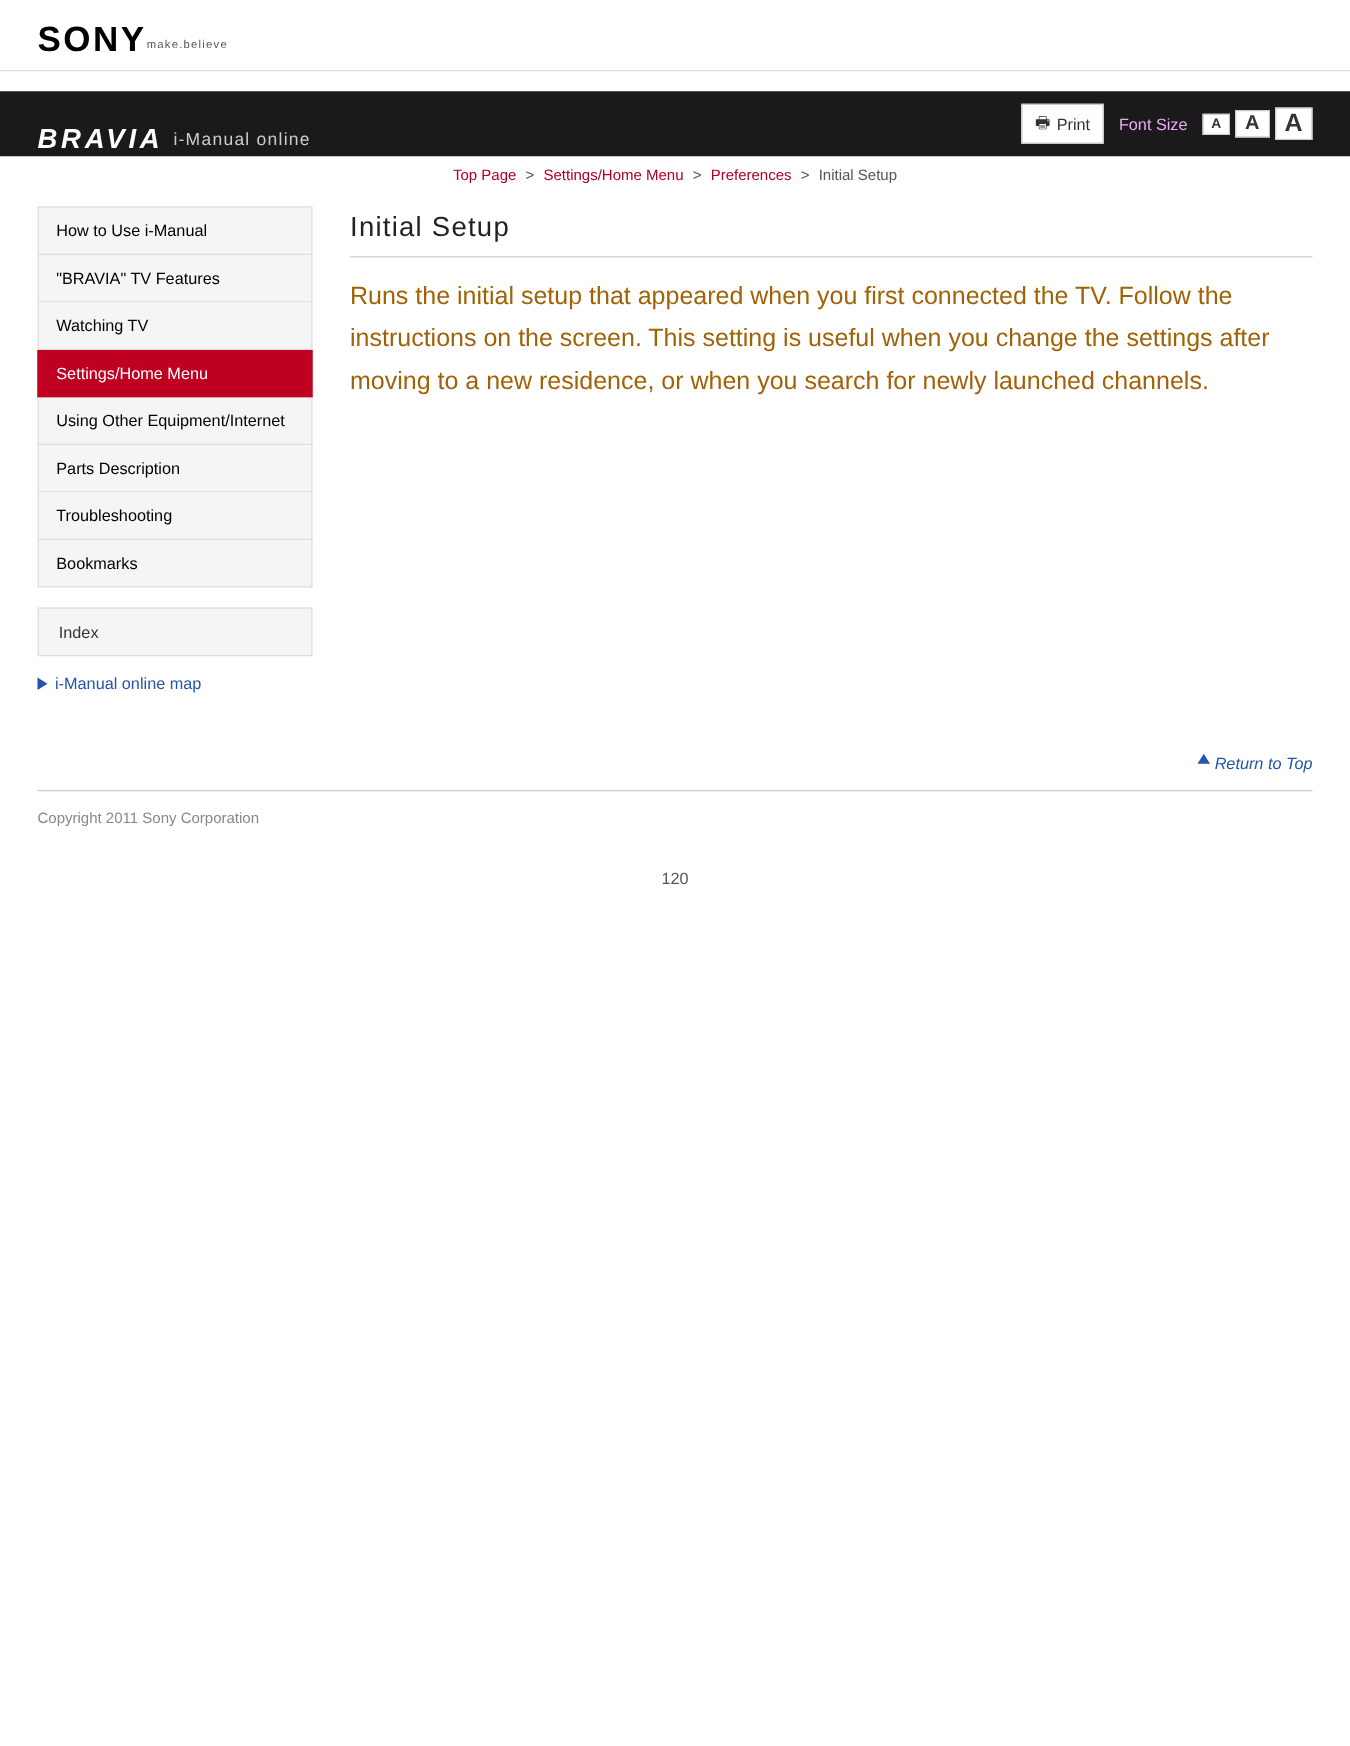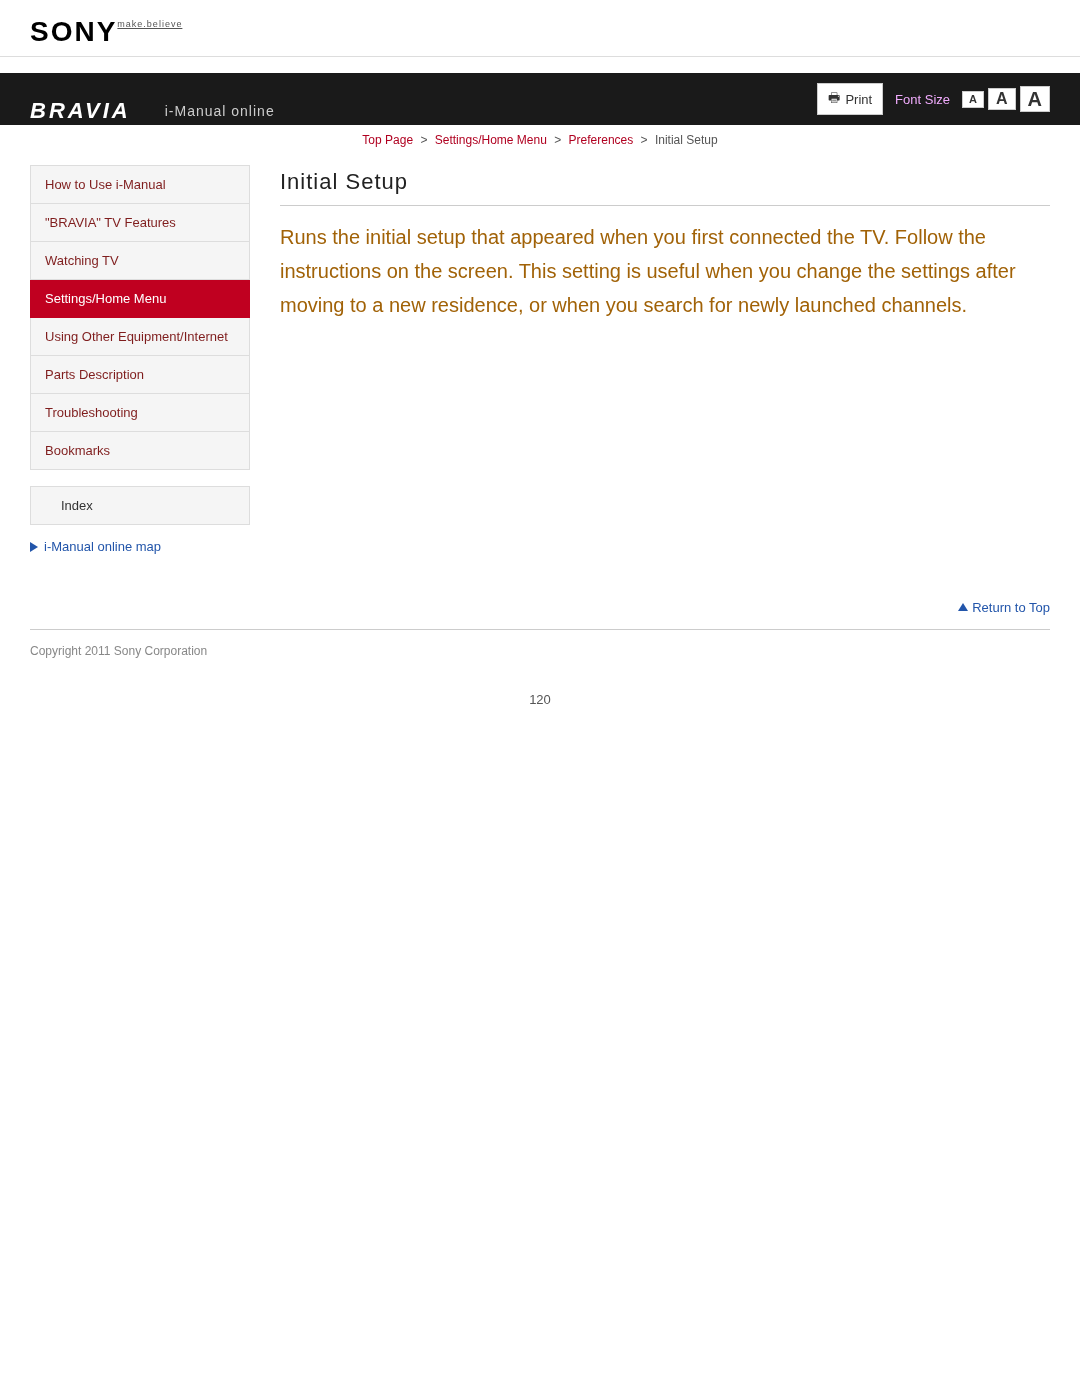--- a/index.html
+++ b/index.html
@@ -27,38 +27,37 @@
       font-weight: 900;
       letter-spacing: 2px;
       color: #000;
       font-family: Arial Black, Arial, sans-serif;
       line-height: 1;
     }
     .sony-tagline {
       font-size: 9px;
       color: #555;
       letter-spacing: 1px;
-      margin-top: 1px;
-      text-decoration: underline;
+      margin-top: 12px;
     }
 
     
     .bravia-bar {
       background: #1a1a1a;
       display: flex;
       align-items: center;
       justify-content: space-between;
       padding: 0 30px;
       height: 52px;
       margin-top: 16px;
     }
     .bravia-left {
       display: flex;
       align-items: center;
-      gap: 34px;
+      gap: 8px;
       margin-top: 24px;
     }
     .bravia-logo {
       color: #fff;
       font-size: 22px;
       font-weight: 900;
       font-family: Arial Black, Arial, sans-serif;
       letter-spacing: 3px;
       font-style: italic;
     }
@@ -133,39 +132,39 @@
       flex-shrink: 0;
       margin-right: 30px;
       margin-top: 0;
     }
     .sidebar-item {
       display: block;
       padding: 11px 14px;
       border: 1px solid #ddd;
       border-top: none;
       font-size: 13px;
-      color: #7f1d1d;
+      color: #000000;
       background: #f5f5f5;
       cursor: pointer;
       text-decoration: none;
     }
     .sidebar-item:first-child {
       border-top: 1px solid #ddd;
     }
     .sidebar-item.active {
       background: #c00020;
       color: #fff;
       border-color: #c00020;
     }
     .sidebar-gap {
       height: 16px;
     }
     .sidebar-index {
       display: block;
-      padding: 11px 30px;
+      padding: 11px 16px;
       border: 1px solid #ddd;
       font-size: 13px;
       color: #333;
       background: #f5f5f5;
       cursor: pointer;
       text-decoration: none;
     }
     .imanual-map-link {
       display: flex;
       align-items: center;
@@ -209,23 +208,24 @@
     .return-top-bar {
       text-align: right;
       padding: 14px 30px;
       margin-top: 30px;
     }
     .return-top-link {
       color: #2255aa;
       font-size: 13px;
       text-decoration: none;
       display: inline-flex;
-      align-items: center;
+      align-items: flex-start;
       gap: 4px;
       cursor: pointer;
+      font-style: italic;
     }
     .triangle-up {
       display: inline-block;
       width: 0;
       height: 0;
       border-left: 5px solid transparent;
       border-right: 5px solid transparent;
       border-bottom: 8px solid #2255aa;
     }
 

